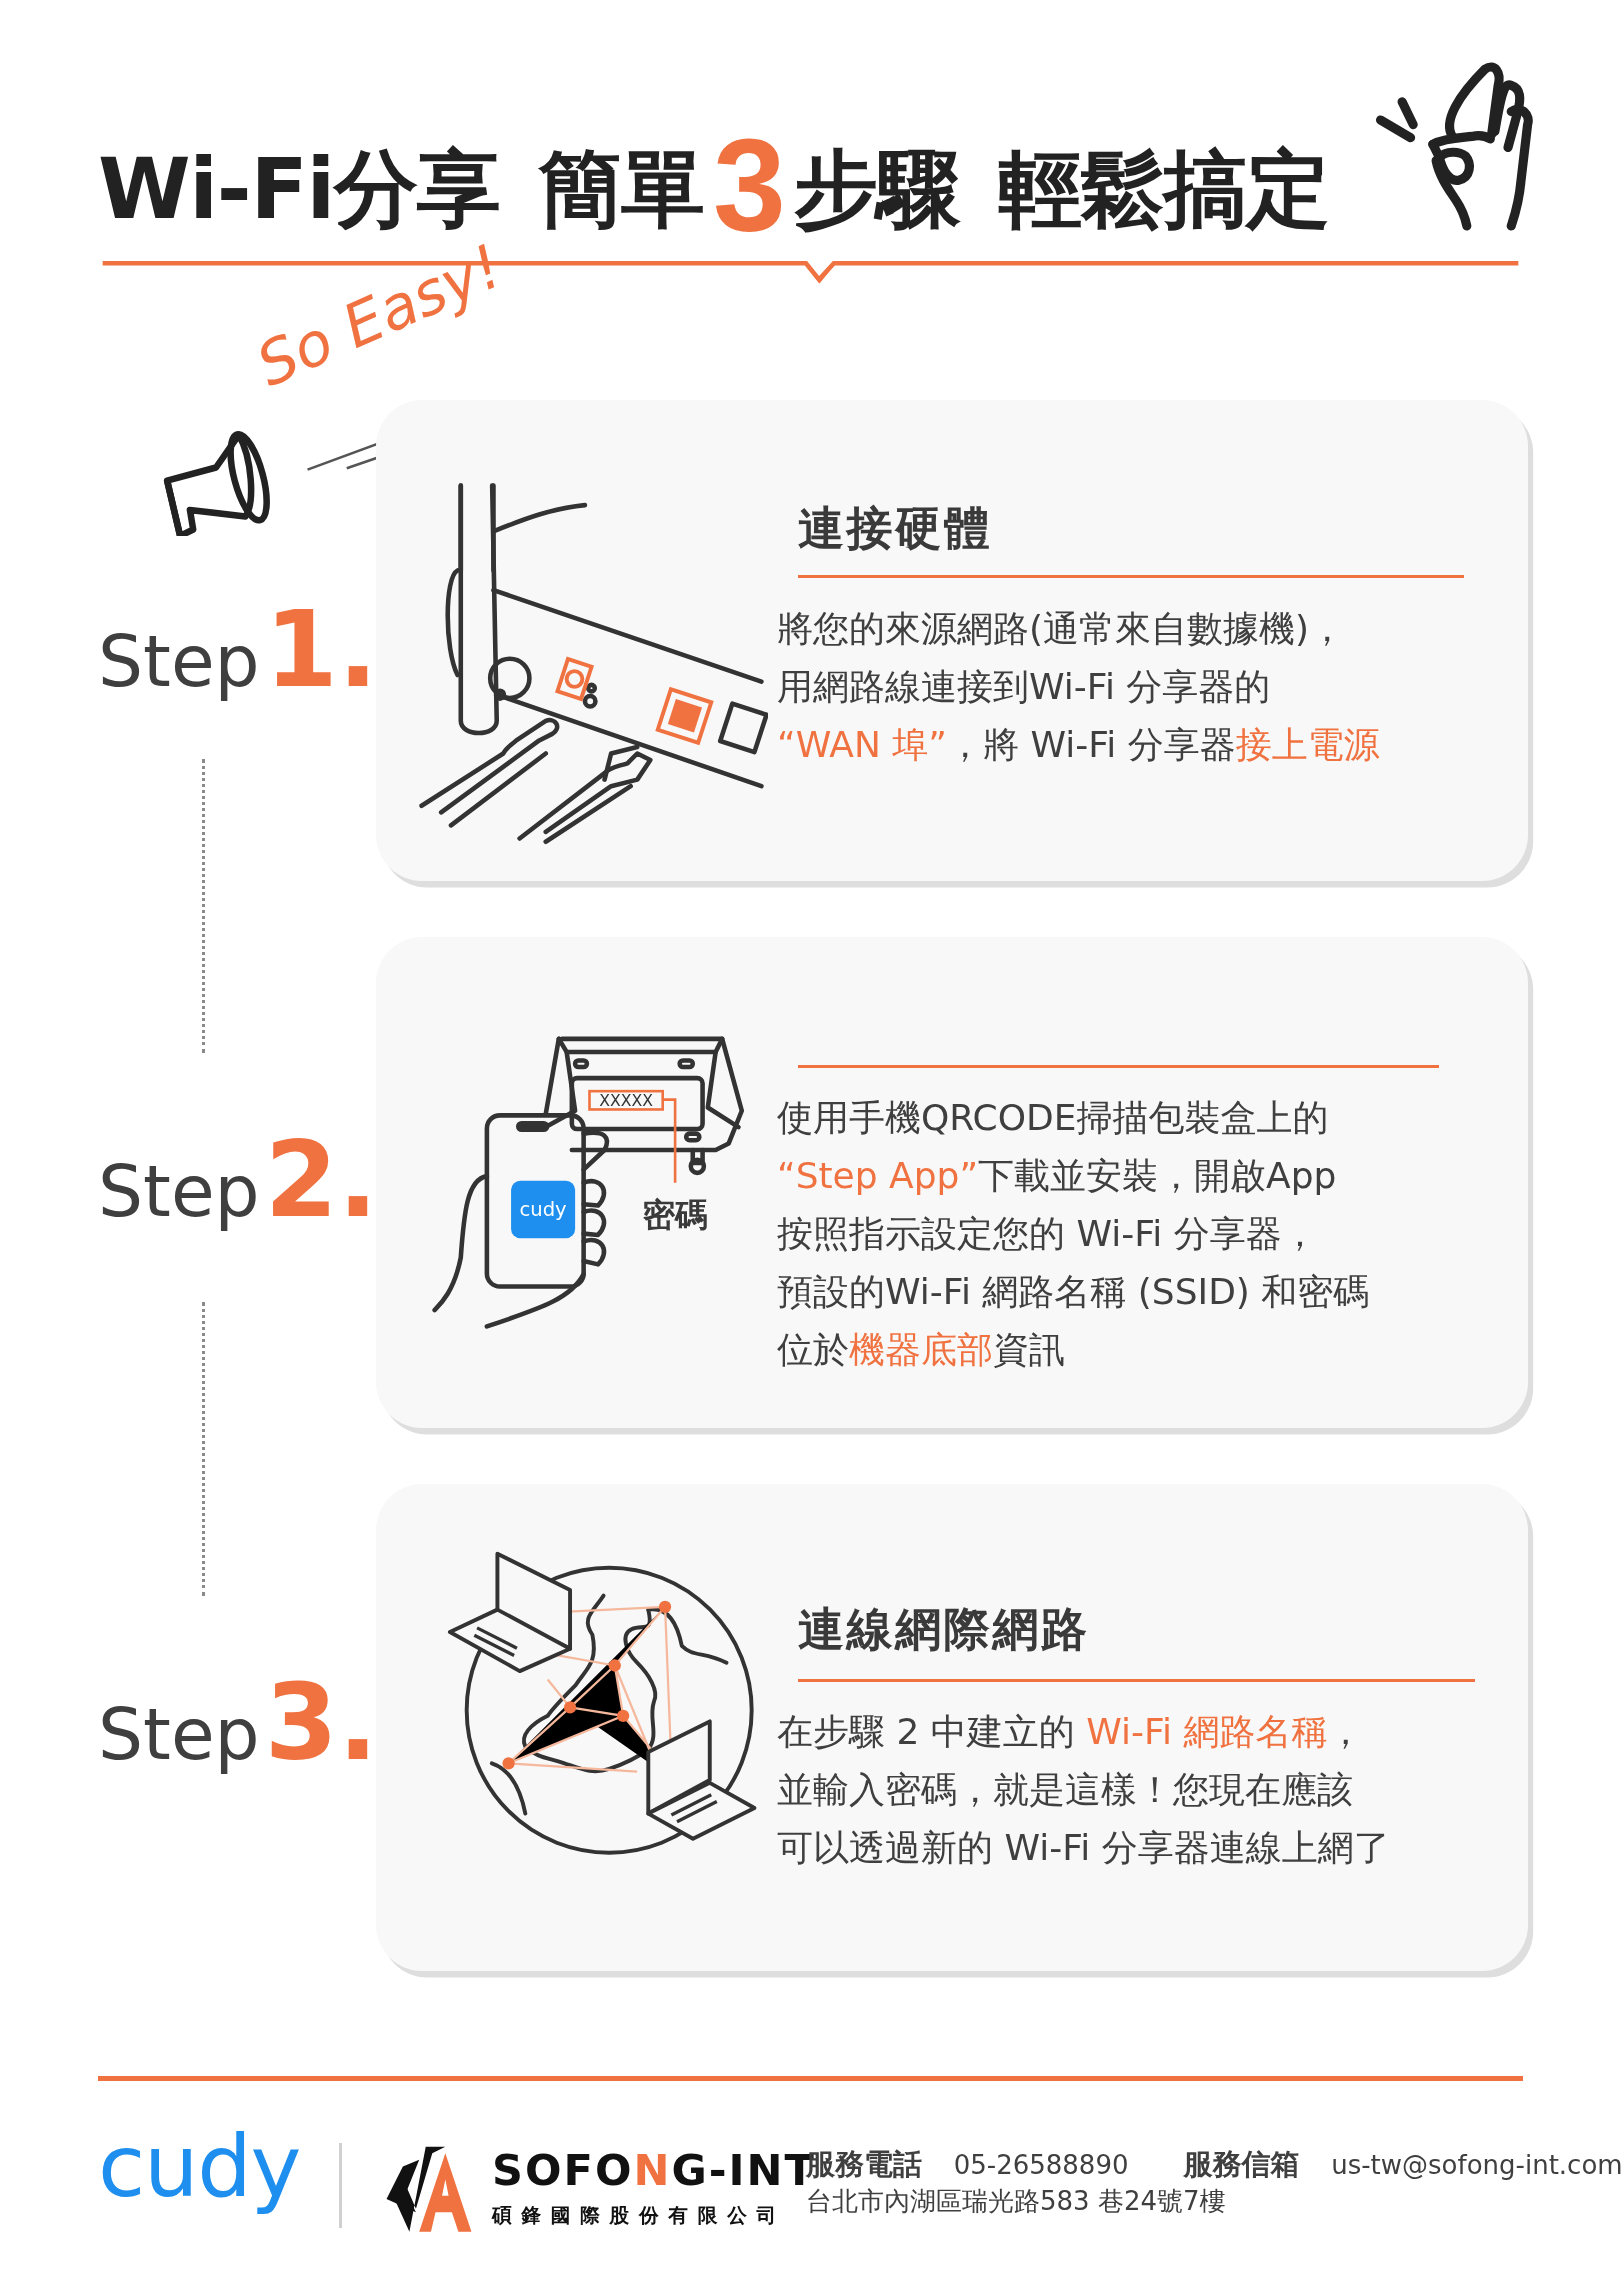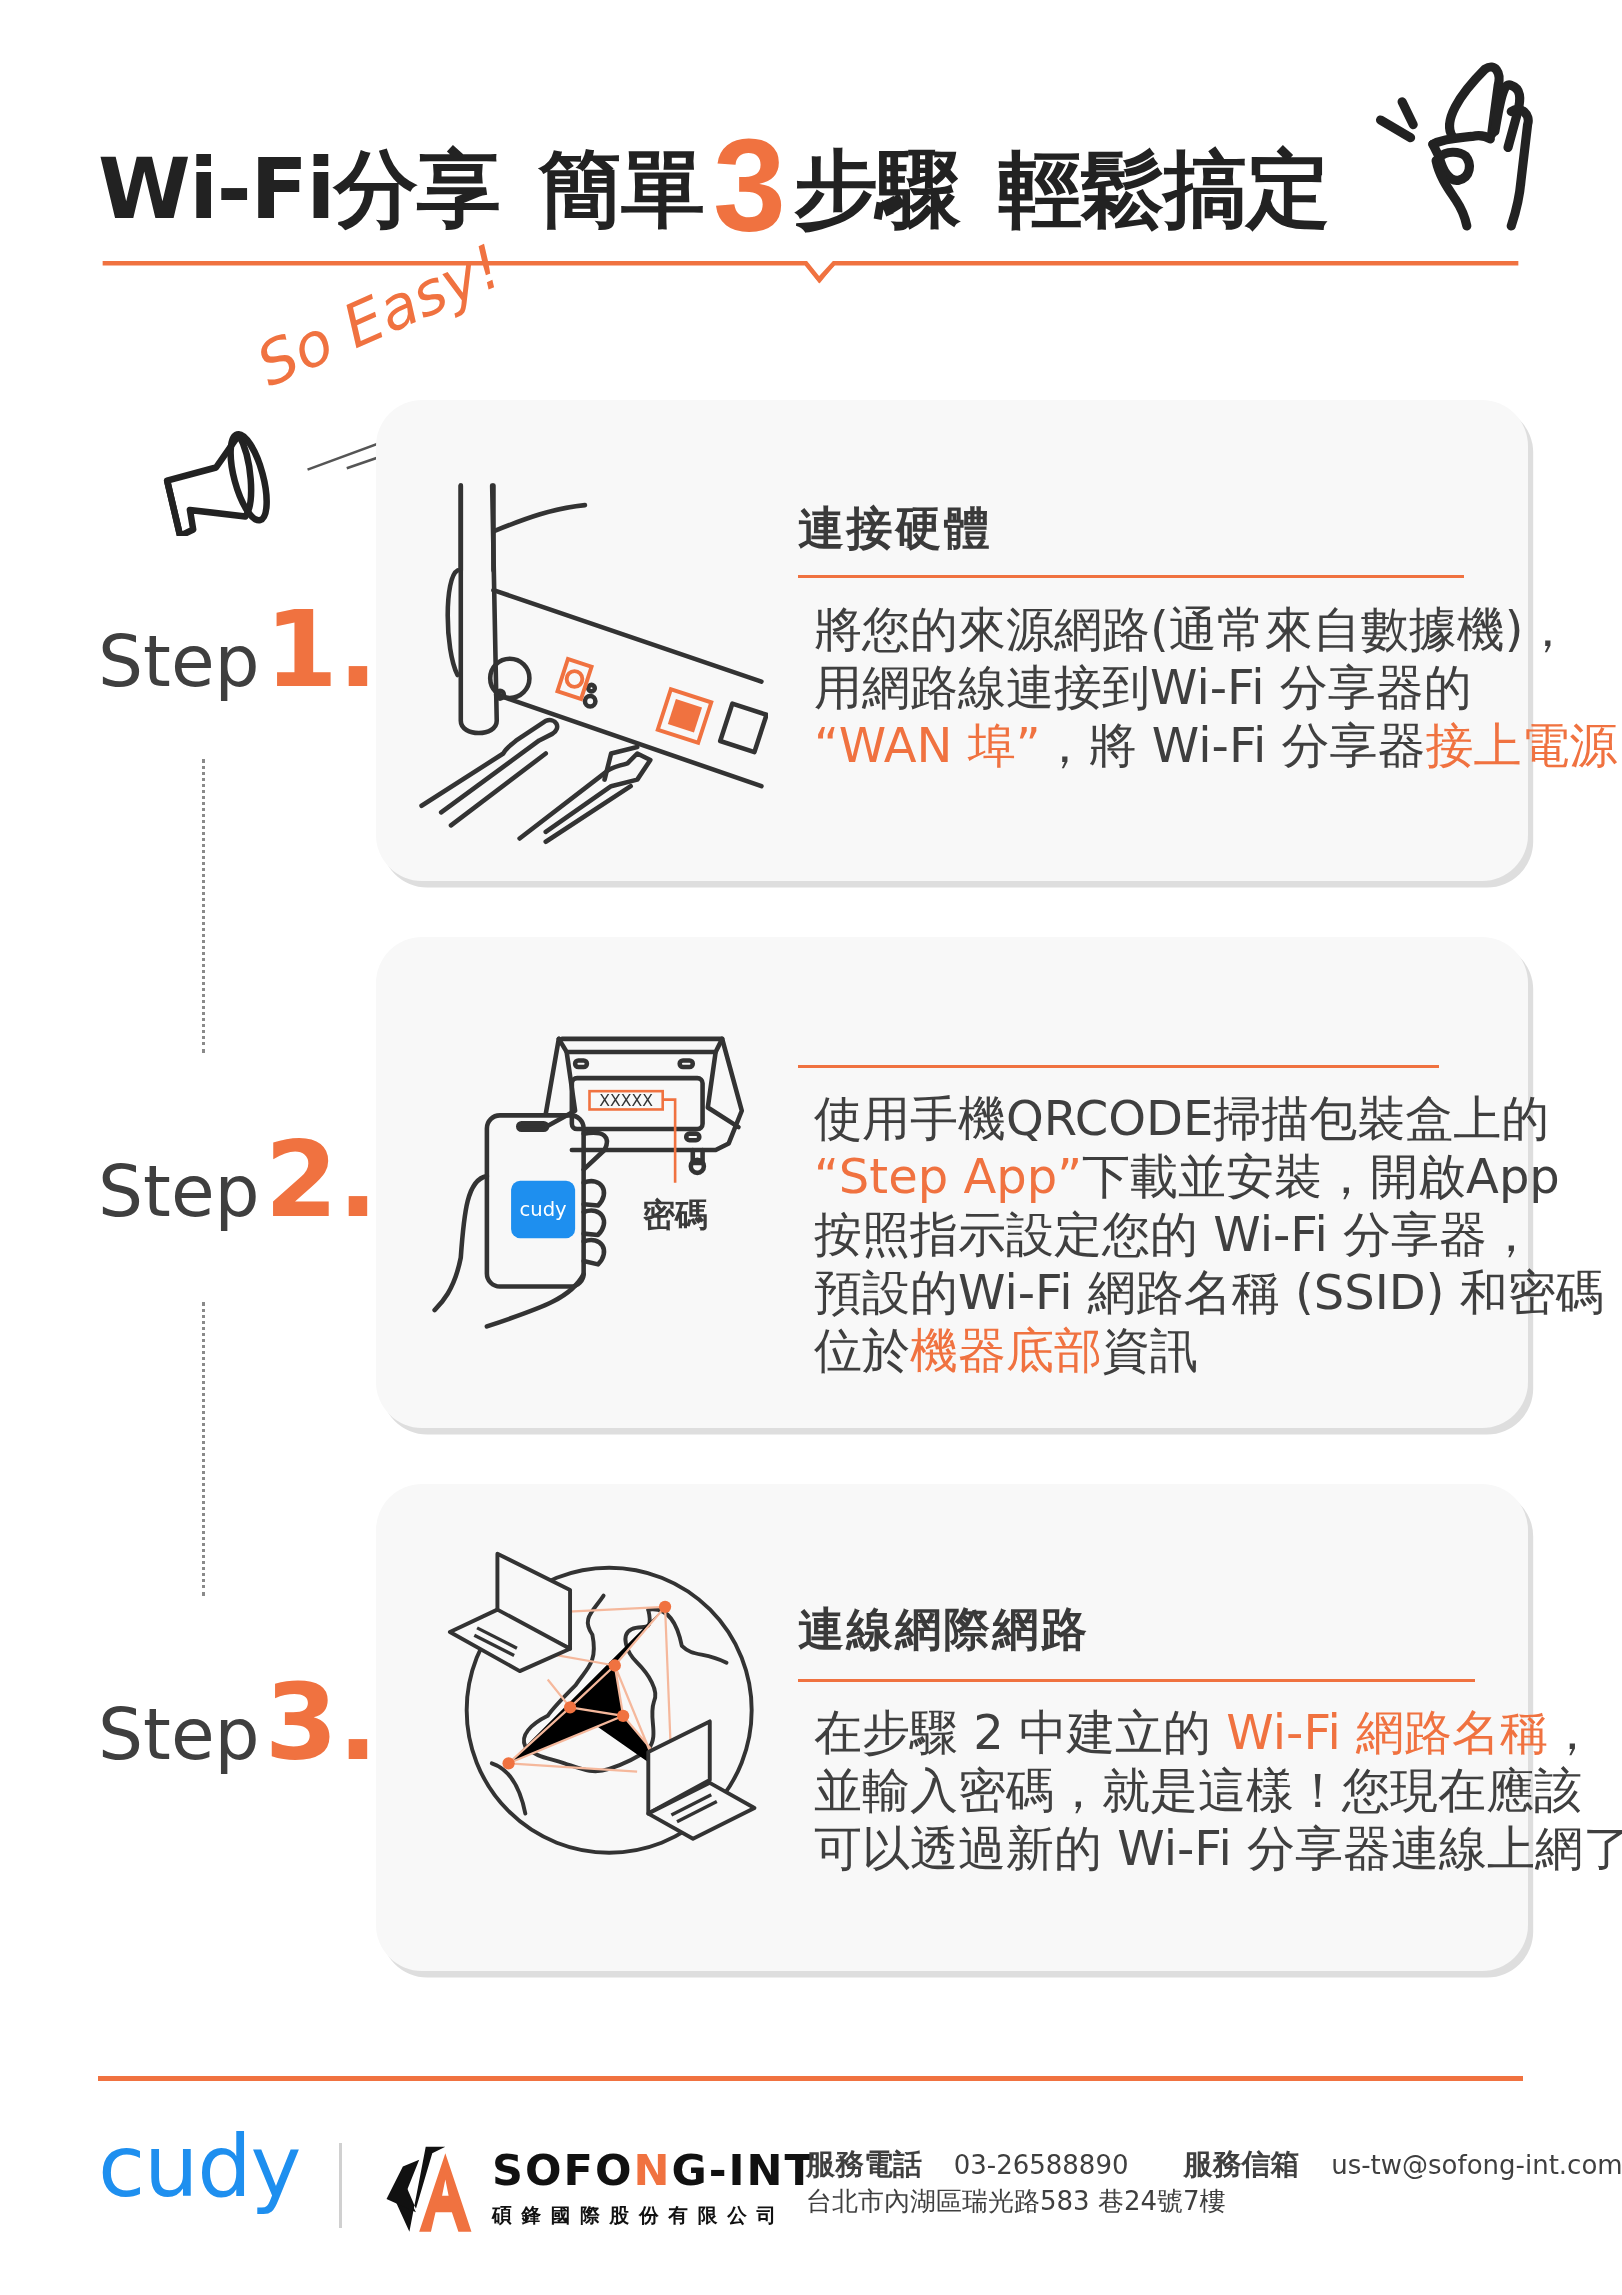--- a/index.html
+++ b/index.html
@@ -23,21 +23,21 @@
   .step-label { left: 98px; display: flex; align-items: baseline; white-space: nowrap; }
   .step-label .word { font-size: 71px; color: #3f3f3f; font-family: "DejaVu Sans", sans-serif; }
   .step-label .num { font-size: 105px; color: #f07240; font-weight: bold; font-family: "DejaVu Sans", sans-serif; margin-left: 5.2px; }
   .dots { left: 202px; width: 3.9px; border-left: 3.9px dotted #8a8a8a; }
 
   
   .card { left: 376px; width: 1152px; background: #f8f8f8; border-radius: 46px;
           box-shadow: 5.2px 6.5px 0 #dedede; }
   .card-title { position: absolute; left: 422px; font-size: 46px; font-weight: bold; color: #3a3a3a; letter-spacing: 2.6px; white-space: nowrap; }
   .card-rule { position: absolute; left: 422px; height: 3.3px; background: #f07240; }
-  .card-body { position: absolute; left: 438px; font-size: 48px; line-height: 58px; color: #3f3f3f; white-space: nowrap; }
+  .card-body { position: absolute; left: 401px; font-size: 36px; line-height: 58px; color: #3f3f3f; white-space: nowrap; }
   .hl { color: #f07240; text-align: right; }
   .illus { position: absolute; }
 
   
   .footer-rule { left: 98px; top: 2076px; width: 1425px; height: 5.2px; background: #f07240; }
   .cudy-logo { left: 98px; top: 2123px; font-size: 86px; color: #1e8fef; font-family: "DejaVu Sans", sans-serif; letter-spacing: -1.3px; line-height: 1; }
   .logo-divider { left: 339px; top: 2143px; width: 2.6px; height: 85px; background: #d0d0d0; }
   .sofong-mark { left: 380px; top: 2140px; }
   .sofong-name { left: 492px; top: 2149px; font-size: 43px; font-weight: bold; color: #111; letter-spacing: 2px; font-family: "DejaVu Sans", sans-serif; line-height: 1; }
   .sofong-name .n { color: #f07240; }
@@ -230,20 +230,20 @@
 <svg class="abs sofong-mark" width="98" height="92" viewBox="0 0 150 140">
   <path d="M20 85 L45 140 L70 10 L100 10 L80 20 L55 105 L40 70 Z" fill="#111"></path>
   <path d="M10 90 L35 40 L60 30 L40 80 L55 110 Z" fill="#111"></path>
   <path d="M100 20 L140 140 L120 140 L110 110 L85 110 L78 140 L60 140 Z M95 85 L105 85 L100 60 Z" fill="#f07240"></path>
 </svg>
 <div class="abs sofong-name"><span>SOFO</span><span class="n">N</span><span>G-INT</span></div>
 <div class="abs sofong-sub">碩鋒國際股份有限公司</div>
 
 <div class="abs contact-row" style="top:2145px">
   <span class="lbl">服務電話</span>
-  <span class="val">03-26588890</span>
+  <span class="val">05-26588890</span>
   <span class="lbl">服務信箱</span>
   <span>us-tw@sofong-int.com</span>
 </div>
 <div class="abs contact-row" style="top:2184px">
   <span>台北市內湖區瑞光路583 巷24號7樓</span>
 </div>
 
 
 </body></html>

